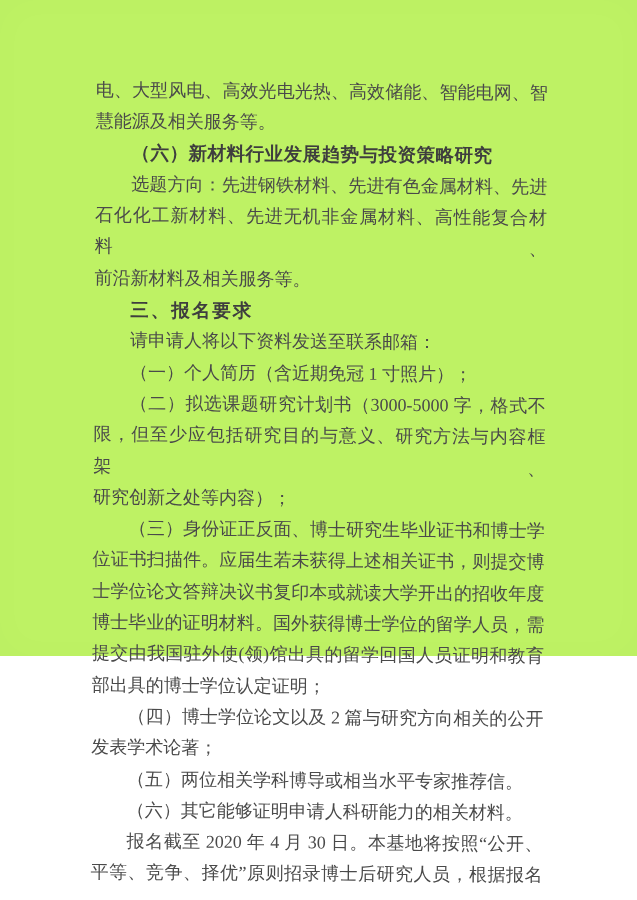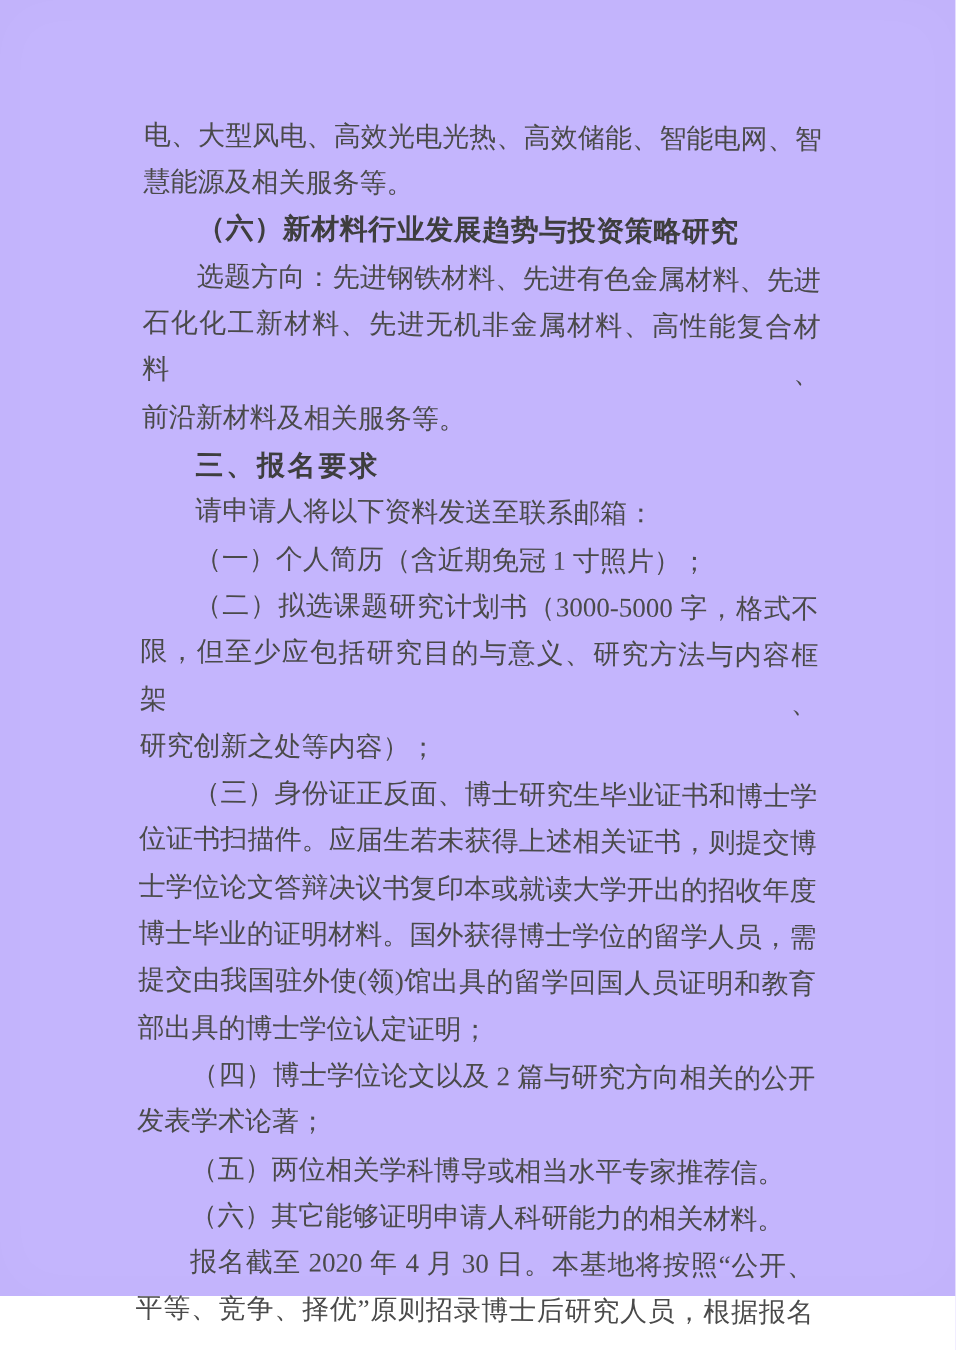--- a/index.html
+++ b/index.html
@@ -6,22 +6,22 @@
     margin: 0;
     padding: 0;
     background: #ffffff;
     width: 637px;
     height: 900px;
     overflow: hidden;
   }
   .page {
     position: relative;
     width: 637px;
-    height: 864px;
-    background: #c4b5fd;
+    height: 656px;
+    background: #bef264;
     box-shadow: inset 0 0 40px rgba(0,0,0,0.015);
   }
   .content {
     position: absolute;
     left: 96px;
     top: 78px;
     width: 452px;
     font-family: "Liberation Serif", "DejaVu Serif", serif;
     font-size: 18px;
     line-height: 31.3px;

